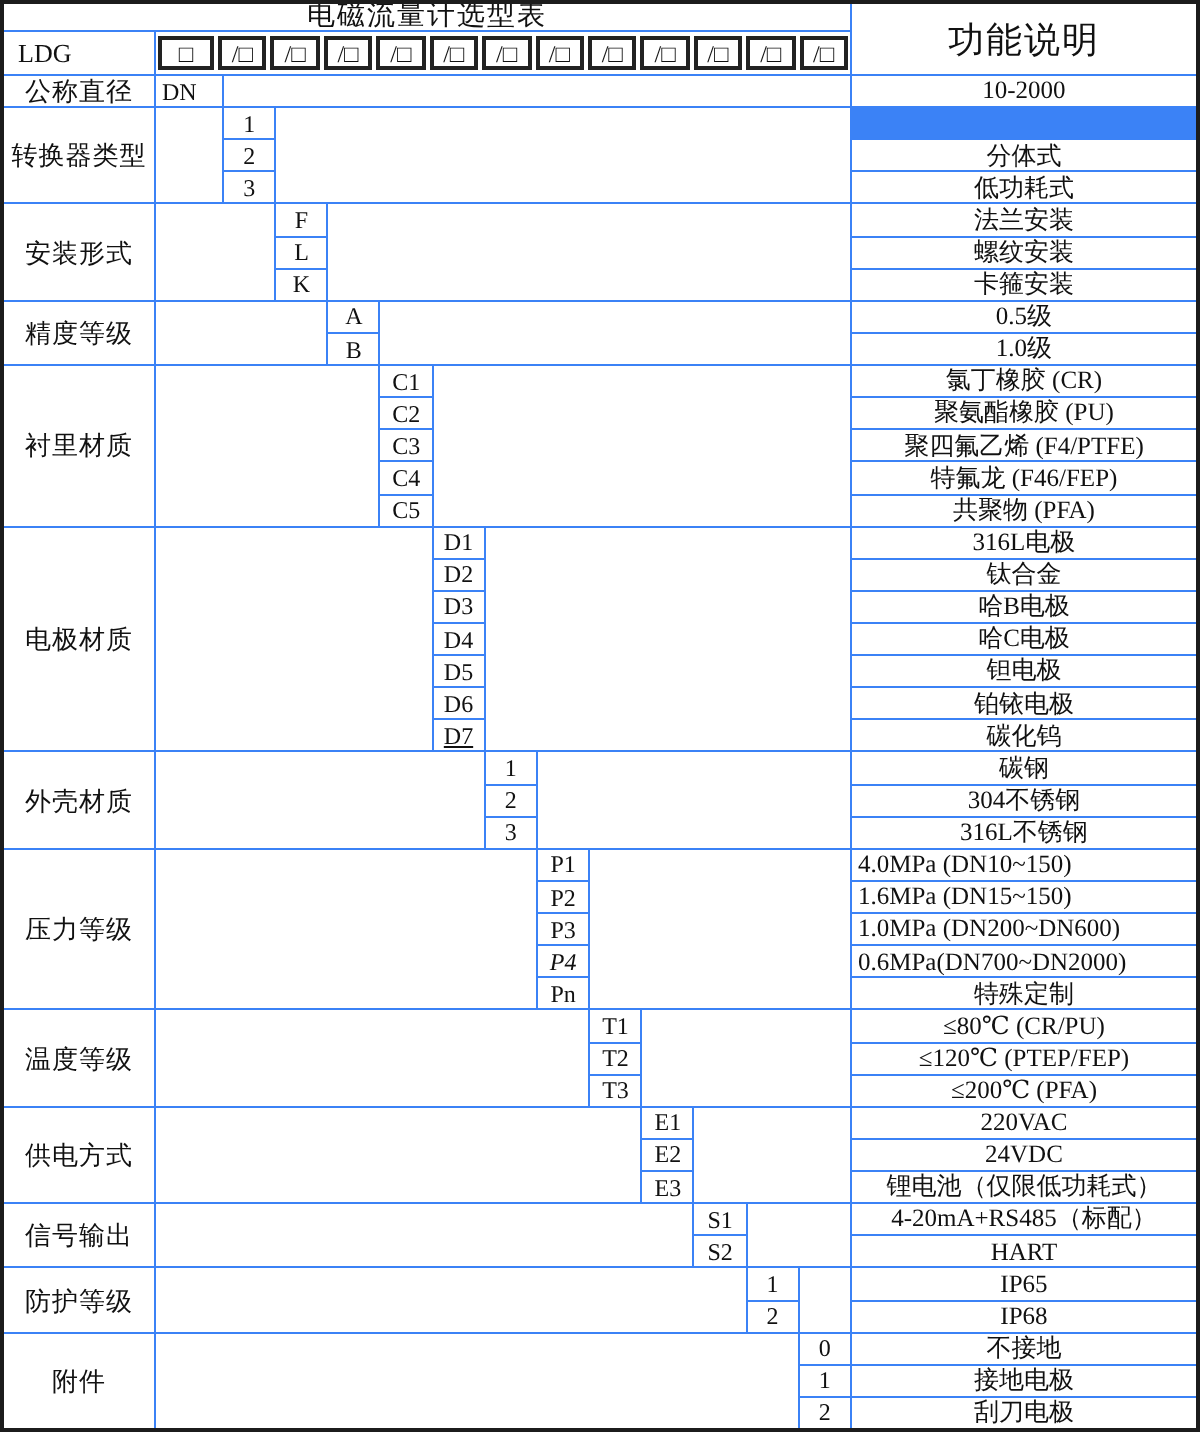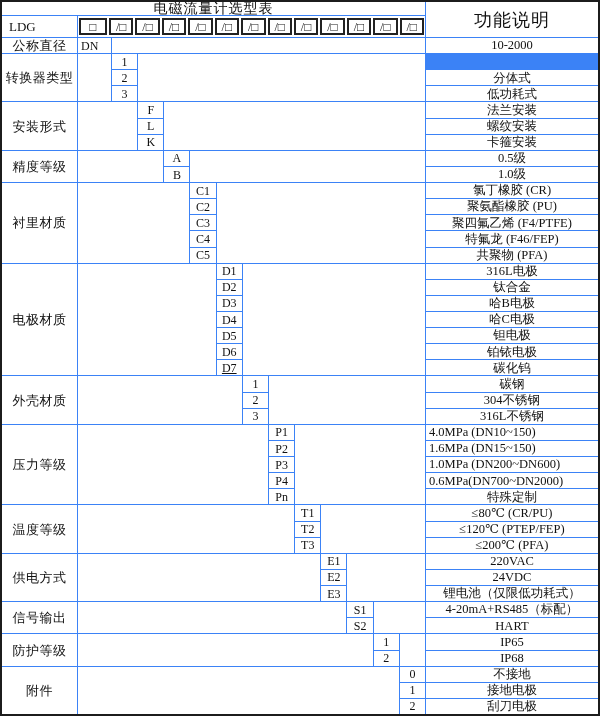--- a/index.html
+++ b/index.html
@@ -118,21 +118,21 @@
       <div class="cell desc" style="grid-area: 26 / 15 / span 1 / span 1;">316L不锈钢</div>
       <div class="cell " style="grid-area: 24 / 9 / span 3 / span 6;"></div>
       <div class="cell label" style="grid-area: 27 / 1 / span 5 / span 1;">压力等级</div>
       <div class="cell " style="grid-area: 27 / 2 / span 5 / span 7;"></div>
       <div class="cell code" style="grid-area: 27 / 9 / span 1 / span 1;">P1</div>
       <div class="cell desc alignleft" style="grid-area: 27 / 15 / span 1 / span 1;">4.0MPa (DN10~150)</div>
       <div class="cell code" style="grid-area: 28 / 9 / span 1 / span 1;">P2</div>
       <div class="cell desc alignleft" style="grid-area: 28 / 15 / span 1 / span 1;">1.6MPa (DN15~150)</div>
       <div class="cell code" style="grid-area: 29 / 9 / span 1 / span 1;">P3</div>
       <div class="cell desc alignleft" style="grid-area: 29 / 15 / span 1 / span 1;">1.0MPa (DN200~DN600)</div>
-      <div class="cell code" style="grid-area: 30 / 9 / span 1 / span 1;">P4</div>
+      <div class="cell code" style="grid-area: 30 / 9 / span 1 / span 1; font-style: italic;">P4</div>
       <div class="cell desc alignleft" style="grid-area: 30 / 15 / span 1 / span 1;">0.6MPa(DN700~DN2000)</div>
       <div class="cell code" style="grid-area: 31 / 9 / span 1 / span 1;">Pn</div>
       <div class="cell desc" style="grid-area: 31 / 15 / span 1 / span 1;">特殊定制</div>
       <div class="cell " style="grid-area: 27 / 10 / span 5 / span 5;"></div>
       <div class="cell label" style="grid-area: 32 / 1 / span 3 / span 1;">温度等级</div>
       <div class="cell " style="grid-area: 32 / 2 / span 3 / span 8;"></div>
       <div class="cell code" style="grid-area: 32 / 10 / span 1 / span 1; font-family: Liberation Serif, serif;">T1</div>
       <div class="cell desc" style="grid-area: 32 / 15 / span 1 / span 1;">≤80℃ (CR/PU)</div>
       <div class="cell code" style="grid-area: 33 / 10 / span 1 / span 1;">T2</div>
       <div class="cell desc" style="grid-area: 33 / 15 / span 1 / span 1;">≤120℃ (PTEP/FEP)</div>

